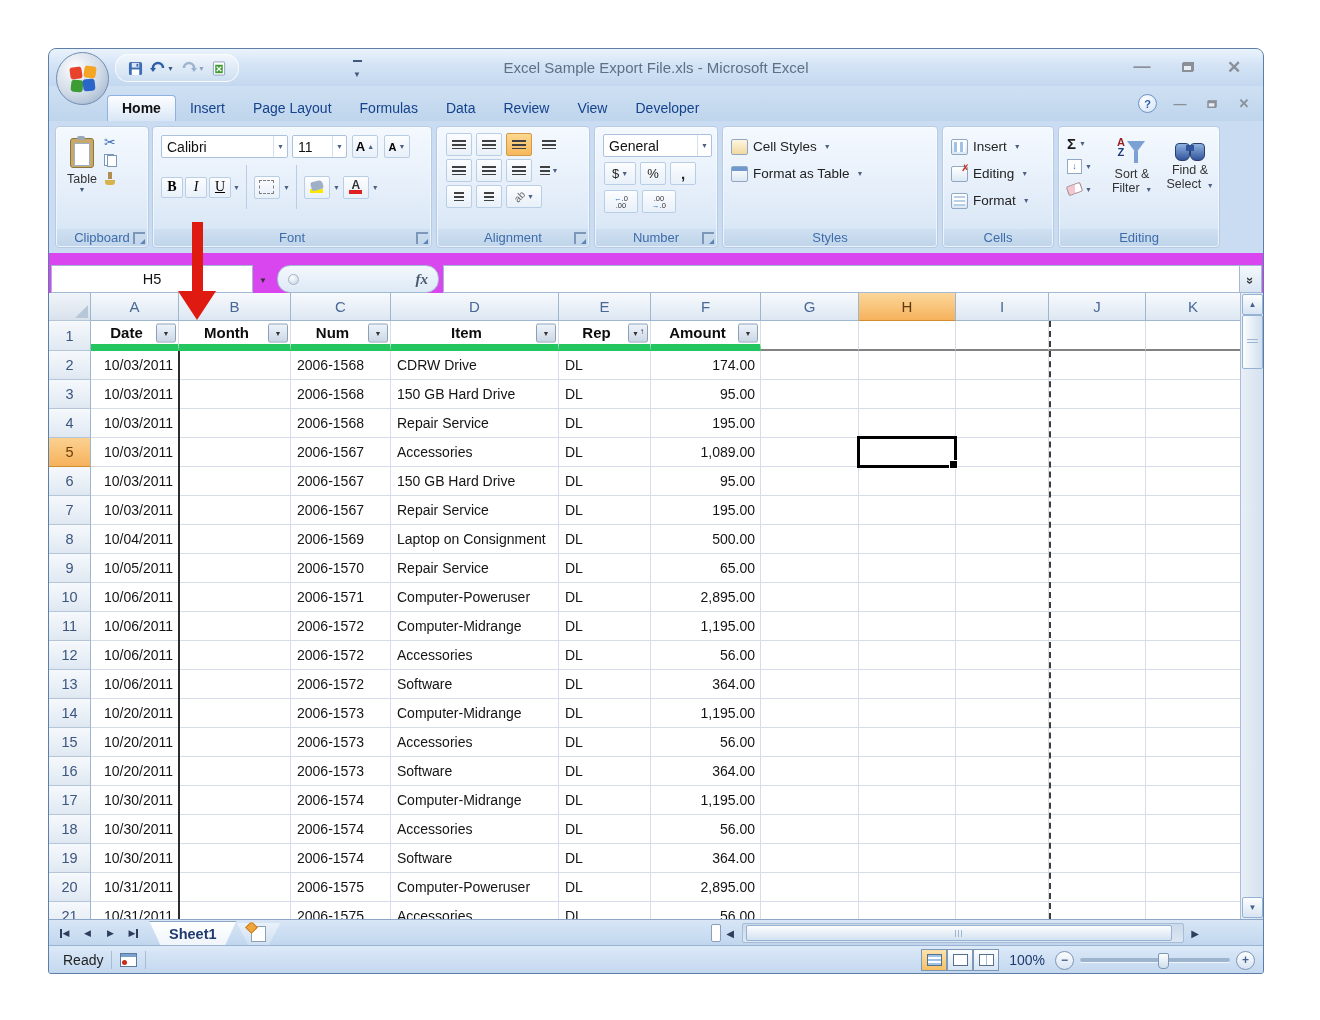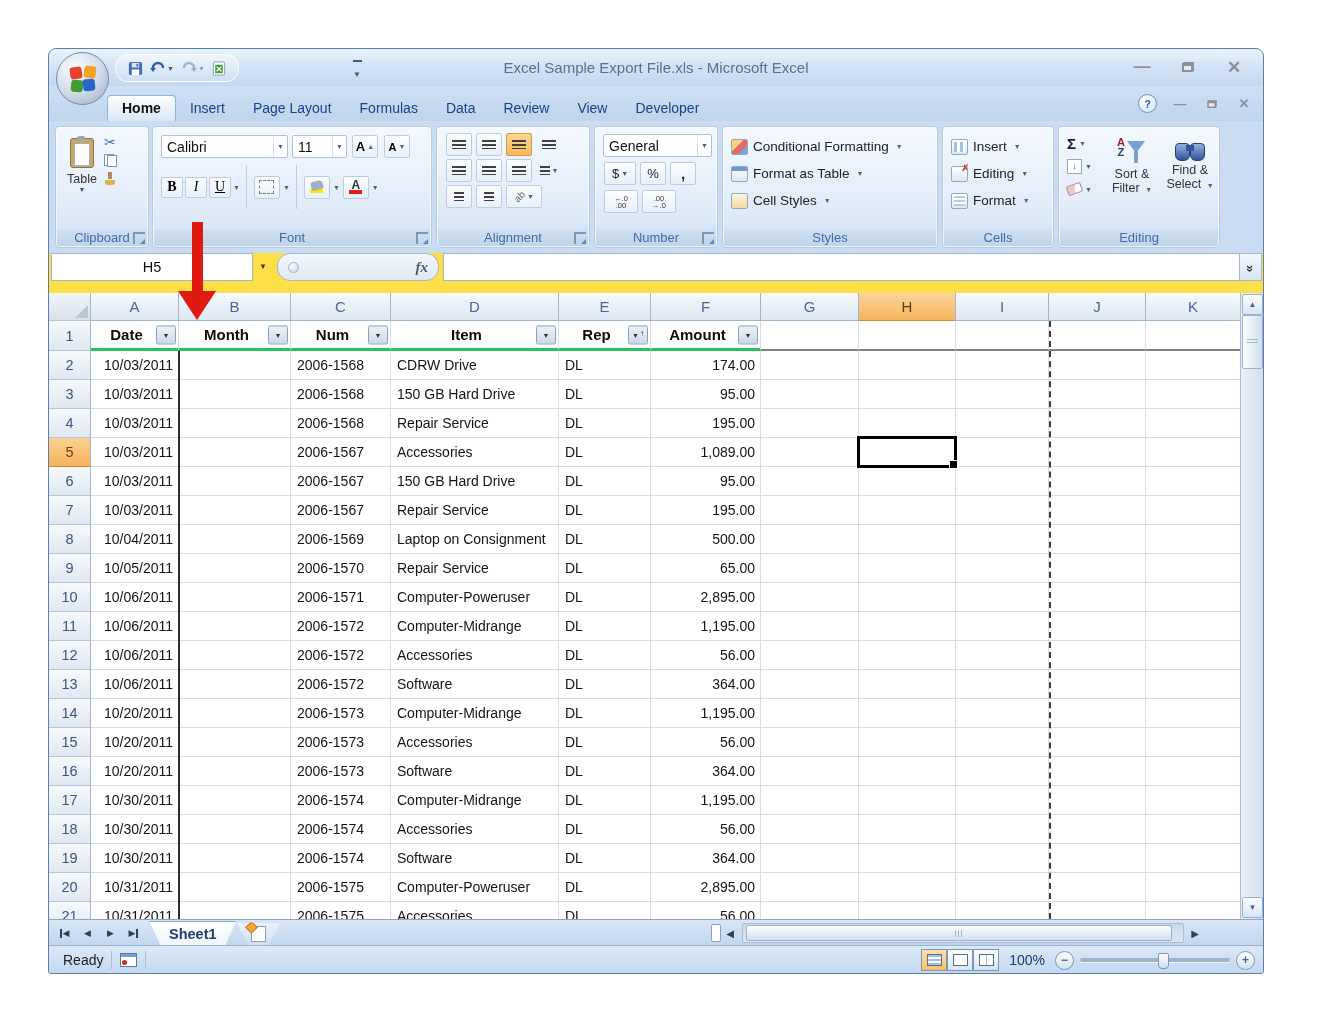--- a/index.html
+++ b/index.html
@@ -138,22 +138,22 @@
   .sf-az span:last-child{color:#1f3a7d;}
   .funnel{position:absolute;right:2px;top:4px;width:0;height:0;border-left:9px solid transparent;
           border-right:9px solid transparent;border-top:12px solid #7aa0d4;}
   .funnel:after{content:"";position:absolute;left:-2px;top:-2px;width:4px;height:12px;background:#7aa0d4;}
   .binoculars{margin-top:6px;position:relative;width:32px;height:24px;}
   .binoculars i{position:absolute;width:13px;height:16px;border-radius:4px 4px 6px 6px;
                 background:linear-gradient(#8fb3e0,#33549b);border:1px solid #27406f;top:4px;}
   .binoculars i:first-child{left:1px;} .binoculars i:last-child{right:1px;}
   .binoculars:after{content:"";position:absolute;left:12px;top:6px;width:8px;height:6px;background:#33549b;}
   
-  .formula-row{position:absolute;left:0;top:204px;width:100%;height:40px;background:#fde047;
-               border-bottom:1px solid #000000;display:flex;align-items:flex-start;}
+  .formula-row{position:absolute;left:0;top:204px;width:100%;height:40px;background:#d946ef;
+               border-bottom:1px solid #000000;display:flex;align-items:flex-end;}
   .name-box{width:200px;height:26px;margin-left:2px;background:#fff;border:1px solid #a3b8d1;
             display:flex;align-items:center;justify-content:center;font-size:14.5px;color:#111;}
   .name-dd{width:20px;height:26px;display:flex;align-items:center;justify-content:center;font-size:8px;color:#333;}
   .fx-pill{width:140px;height:26px;border:1px solid #a3b8d1;border-radius:13px;margin:0 4px;
            background:linear-gradient(#f3f8fd,#dde9f5);display:flex;align-items:center;justify-content:space-between;
            padding:0 10px;}
   .fx-dot{width:9px;height:9px;border-radius:50%;background:radial-gradient(circle at 35% 30%,#fff,#c3d2e2);
           border:1px solid #9fb4ca;}
   .fx-label{font-family:"Liberation Serif",serif;font-style:italic;font-weight:bold;font-size:15px;color:#4a5a70;}
   .formula-input{flex:1;height:26px;background:#fff;border:1px solid #a3b8d1;border-right:none;
@@ -177,21 +177,21 @@
         display:flex;align-items:center;justify-content:center;font-size:15px;color:#4a6896;flex:0 0 auto;}
   .colh.sel{background:linear-gradient(#fcd79b,#f6b25c);border-bottom:1px solid #d08c2e;color:#5d3a10;}
   .cA{width:88px}.cB{width:112px}.cC{width:100px}.cD{width:168px}.cE{width:92px}.cF{width:110px}
   .cG{width:98px}.cH{width:97px}.cI{width:93px}.cJ{width:97px}.cK{width:95px}
   .cell{box-sizing:border-box;height:29px;border-right:1px solid #d6dde8;border-bottom:1px solid #d6dde8;
         font-size:14px;color:#141414;display:flex;align-items:center;flex:0 0 auto;background:#fff;overflow:hidden;}
   .hrow{height:30px;}
   .hcell{box-sizing:border-box;height:30px;border-right:1px solid #d6dde8;position:relative;background:#fff;
          display:flex;align-items:center;justify-content:center;font-size:15px;font-weight:bold;color:#0d0d0d;
          flex:0 0 auto;}
-  .hcell.thick{border-bottom:3px solid #22c55e;}
+  .hcell.thick{border-bottom:7px solid #22c55e;}
   .hcell.gray{border-bottom:2px solid #828282;}
   .filter-btn{position:absolute;right:2px;top:50%;transform:translateY(-50%);width:18px;height:17px;
               background:linear-gradient(#eef3f9,#ccd8e6);border:1px solid #8aa0ba;border-radius:2px;
               display:flex;align-items:center;justify-content:center;font-size:7px;color:#333;gap:1px;}
   .filter-btn .up{font-size:8px;color:#222;margin-top:-4px;}
   .hcell .lbl{margin-right:16px;}
   .al-r{justify-content:flex-end;padding-right:5px;}
   .al-l{justify-content:flex-start;padding-left:6px;}
   
   .b-dark-line{position:absolute;left:129px;top:58px;width:2px;height:568px;background:#2c2c2c;z-index:5;}
@@ -507,32 +507,27 @@
       </div>
       <div class="glabel">
             <span>Number</span>
           </div>
       <div class="launcher"></div>
     </div>
 
     <div class="rgroup" style="left:673px;width:214px;">
       <div style="position:absolute;top:6px;left:0;right:0">
         <div class="stack-row">
-          <span class="mini-icon cf"></span>
-          <span>Conditional Formatting</span>
+          <span class="mini-icon cs"></span>
+          <span>Cell Styles</span>
               <span class="dd-after">▼</span>
         </div>
         <div class="stack-row">
           <span class="mini-icon ft"></span>
           <span>Format as Table</span>
-              <span class="dd-after">▼</span>
-        </div>
-        <div class="stack-row">
-          <span class="mini-icon cs"></span>
-          <span>Cell Styles</span>
               <span class="dd-after">▼</span>
         </div>
       </div>
       <div class="glabel">
             <span>Styles</span>
           </div>
     </div>
 
     <div class="rgroup" style="left:893px;width:110px;">
       <div style="position:absolute;top:6px;left:0;right:0">

